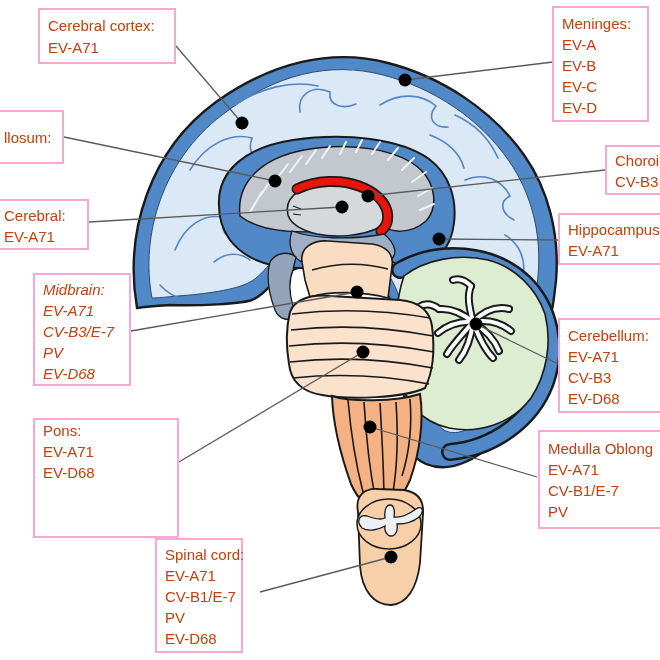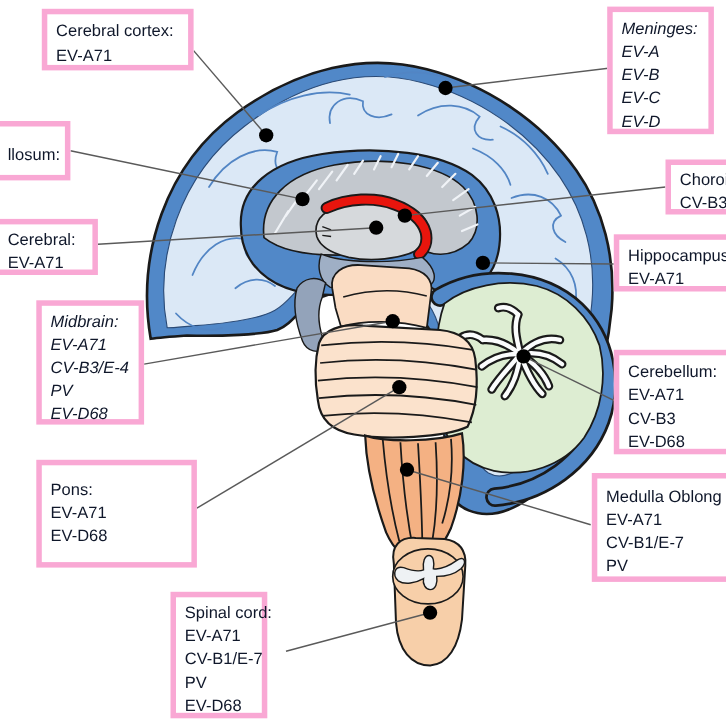--- a/index.html
+++ b/index.html
@@ -3,21 +3,21 @@
 <meta charset="utf-8">
 <style>
   html,body{margin:0;padding:0;background:#fff;}
   .canvas{
     position:relative;width:660px;height:660px;overflow:hidden;background:#ffffff;
     font-family:"Liberation Sans",sans-serif;
   }
   .figure-svg{position:absolute;left:0;top:0;width:660px;height:660px;}
   .box{
     position:absolute;box-sizing:border-box;background:#ffffff;
-    border:5px solid #f9a8d4;color:#0f172a;
+    border:2px solid #f9a8d4;color:#c2410c;
     font-size:15px;line-height:21px;padding:5px 8px;white-space:nowrap;
   }
 </style>
 </head>
 <body>
 <div class="canvas">
 
 <svg class="figure-svg" viewBox="0 0 660 660">
 
   <path d="M137,308 C124,232 150,150 216,102 C272,62 332,48 388,63 C442,77 492,110 524,155
@@ -175,21 +175,21 @@
     <circle cx="370" cy="427" r="6.5"></circle>
     <circle cx="391" cy="557" r="6.5"></circle>
   </g>
 </svg>
 
 <div class="box" style="left:38px;top:8px;width:138px;height:56px;line-height:22px;">
   <div>Cerebral cortex:</div>
   <div>EV-A71</div>
 </div>
 
-<div class="box" style="left:552px;top:6px;width:97px;height:116px;font-style:italic;">
+<div class="box" style="left:552px;top:6px;width:97px;height:116px;">
   <div>Meninges:</div>
   <div>EV-A</div>
   <div>EV-B</div>
   <div>EV-C</div>
   <div>EV-D</div>
 </div>
 
 <div class="box" style="left:-54px;top:110px;width:118px;height:54px;padding:15px 8px 8px 56px;">
   <div>llosum:</div>
 </div>
@@ -205,33 +205,33 @@
 </div>
 
 <div class="box" style="left:558px;top:213px;width:115px;height:52px;padding:4px 8px;">
   <div>Hippocampus</div>
   <div>EV-A71</div>
 </div>
 
 <div class="box" style="left:33px;top:273px;width:98px;height:113px;padding:4px 8px;font-style:italic;">
   <div>Midbrain:</div>
   <div>EV-A71</div>
-  <div>CV-B3/E-4</div>
+  <div>CV-B3/E-7</div>
   <div>PV</div>
   <div>EV-D68</div>
 </div>
 
 <div class="box" style="left:558px;top:318px;width:120px;height:95px;">
   <div>Cerebellum:</div>
   <div>EV-A71</div>
   <div>CV-B3</div>
   <div>EV-D68</div>
 </div>
 
-<div class="box" style="left:33px;top:418px;width:146px;height:98px;padding:12px 8px;">
+<div class="box" style="left:33px;top:418px;width:146px;height:120px;padding:0 8px;">
   <div>Pons:</div>
   <div>EV-A71</div>
   <div>EV-D68</div>
 </div>
 
 <div class="box" style="left:538px;top:430px;width:135px;height:99px;padding:6px 8px;">
   <div>Medulla Oblong</div>
   <div>EV-A71</div>
   <div>CV-B1/E-7</div>
   <div>PV</div>

